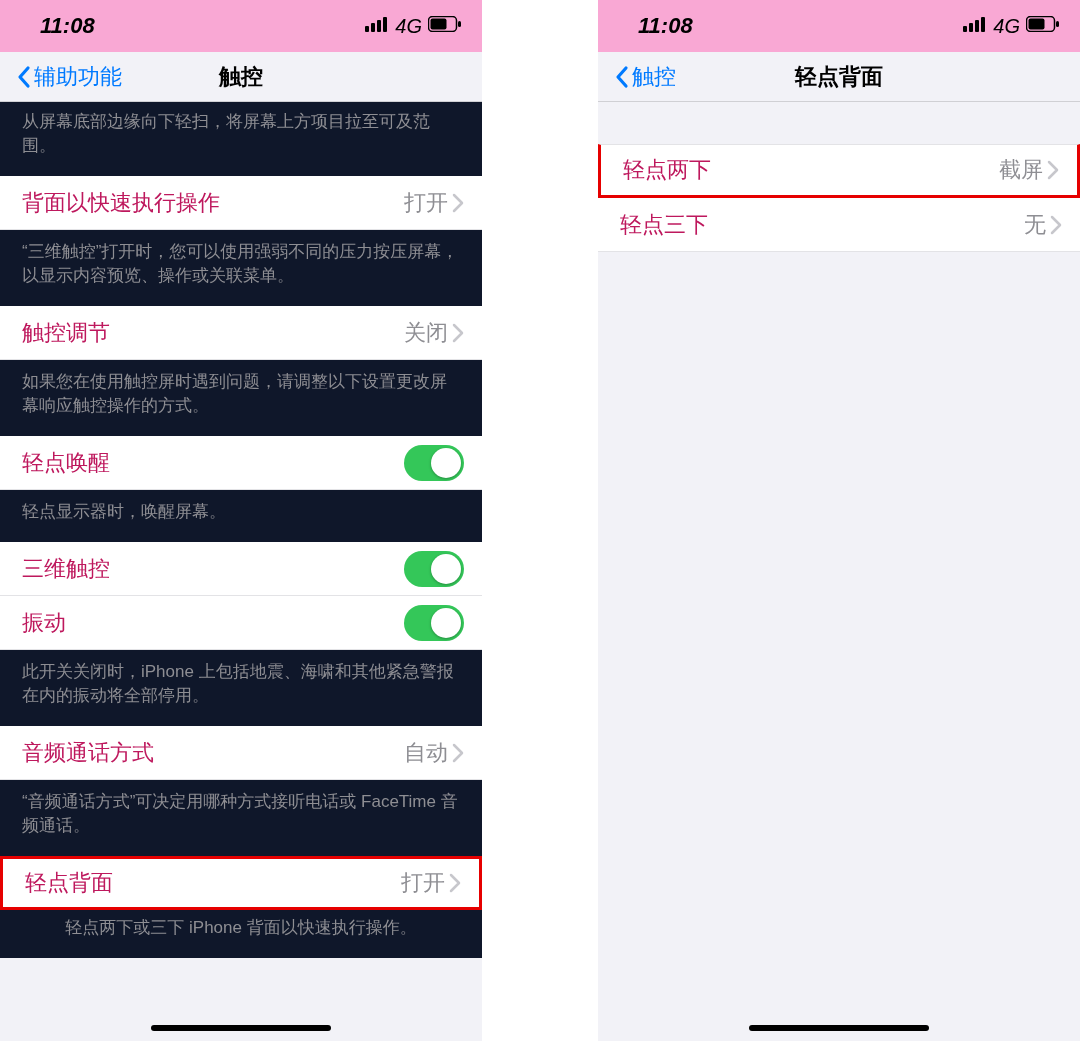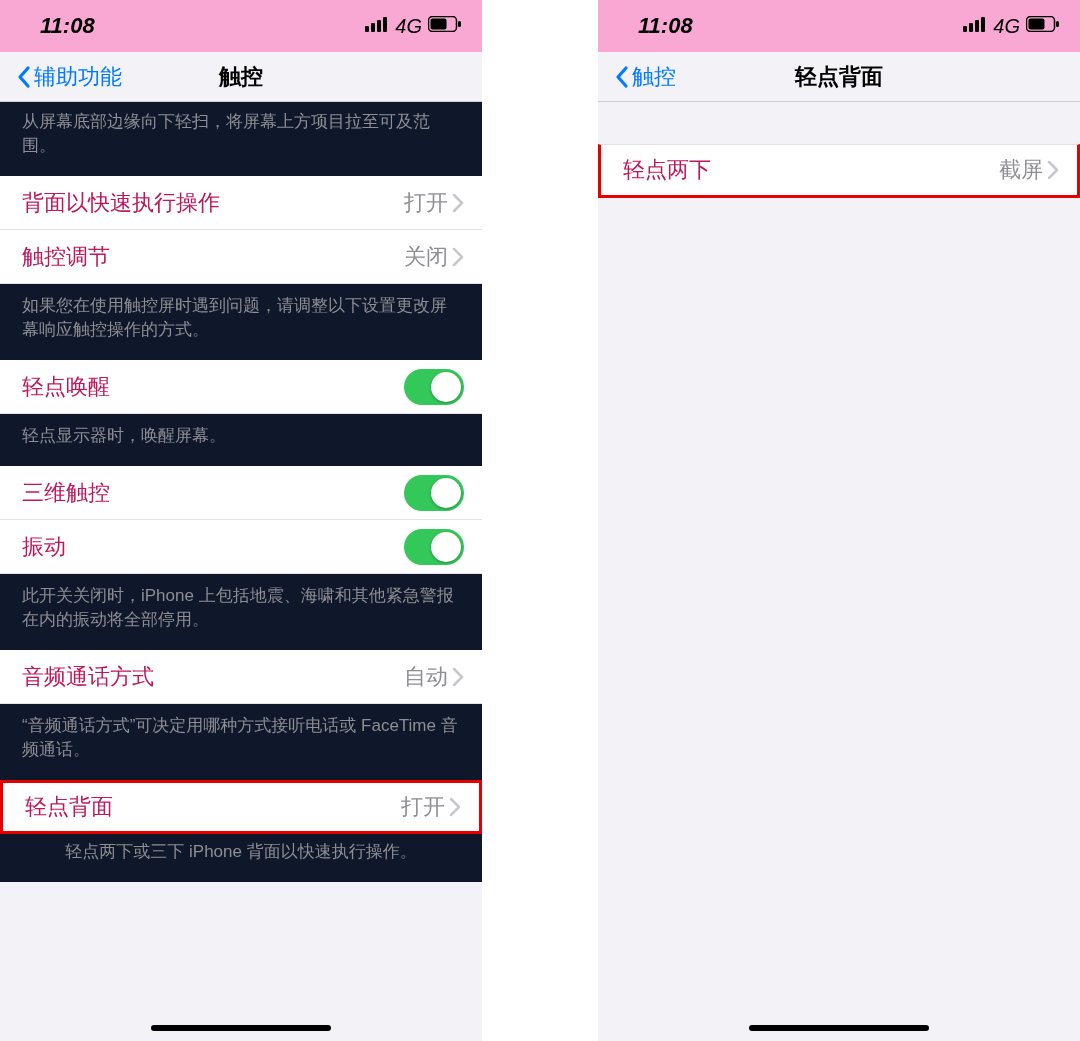--- a/index.html
+++ b/index.html
@@ -193,20 +193,21 @@
 
     <div class="row">
       <span class="row-label">背面以快速执行操作</span>
       <div class="row-right">
         <span class="row-value">打开</span>
         <svg class="chevron" viewBox="0 0 12 20">
             <polyline points="2,2 10,10 2,18" fill="none" stroke="#c7c7cc" stroke-width="2.5" stroke-linecap="round" stroke-linejoin="round"></polyline>
           </svg>
       </div>
     </div>
+    <div class="footer-text">“三维触控”打开时，您可以使用强弱不同的压力按压屏幕，以显示内容预览、操作或关联菜单。</div>
 
     <div class="row">
       <span class="row-label">触控调节</span>
       <div class="row-right">
         <span class="row-value">关闭</span>
         <svg class="chevron" viewBox="0 0 12 20">
             <polyline points="2,2 10,10 2,18" fill="none" stroke="#c7c7cc" stroke-width="2.5" stroke-linecap="round" stroke-linejoin="round"></polyline>
           </svg>
       </div>
     </div>
@@ -296,17 +297,26 @@
     <div class="row highlight" style="border-top:1px solid #e3e3e6;">
       <span class="row-label">轻点两下</span>
       <div class="row-right">
         <span class="row-value">截屏</span>
         <svg class="chevron" viewBox="0 0 12 20">
             <polyline points="2,2 10,10 2,18" fill="none" stroke="#c7c7cc" stroke-width="2.5" stroke-linecap="round" stroke-linejoin="round"></polyline>
           </svg>
       </div>
     </div>
 
+    <div class="row">
+      <span class="row-label">轻点三下</span>
+      <div class="row-right">
+        <span class="row-value">无</span>
+        <svg class="chevron" viewBox="0 0 12 20">
+            <polyline points="2,2 10,10 2,18" fill="none" stroke="#c7c7cc" stroke-width="2.5" stroke-linecap="round" stroke-linejoin="round"></polyline>
+          </svg>
+      </div>
+    </div>
 
     <div class="home-indicator"></div>
   </div>
 
 </div>
 
 </body></html>

